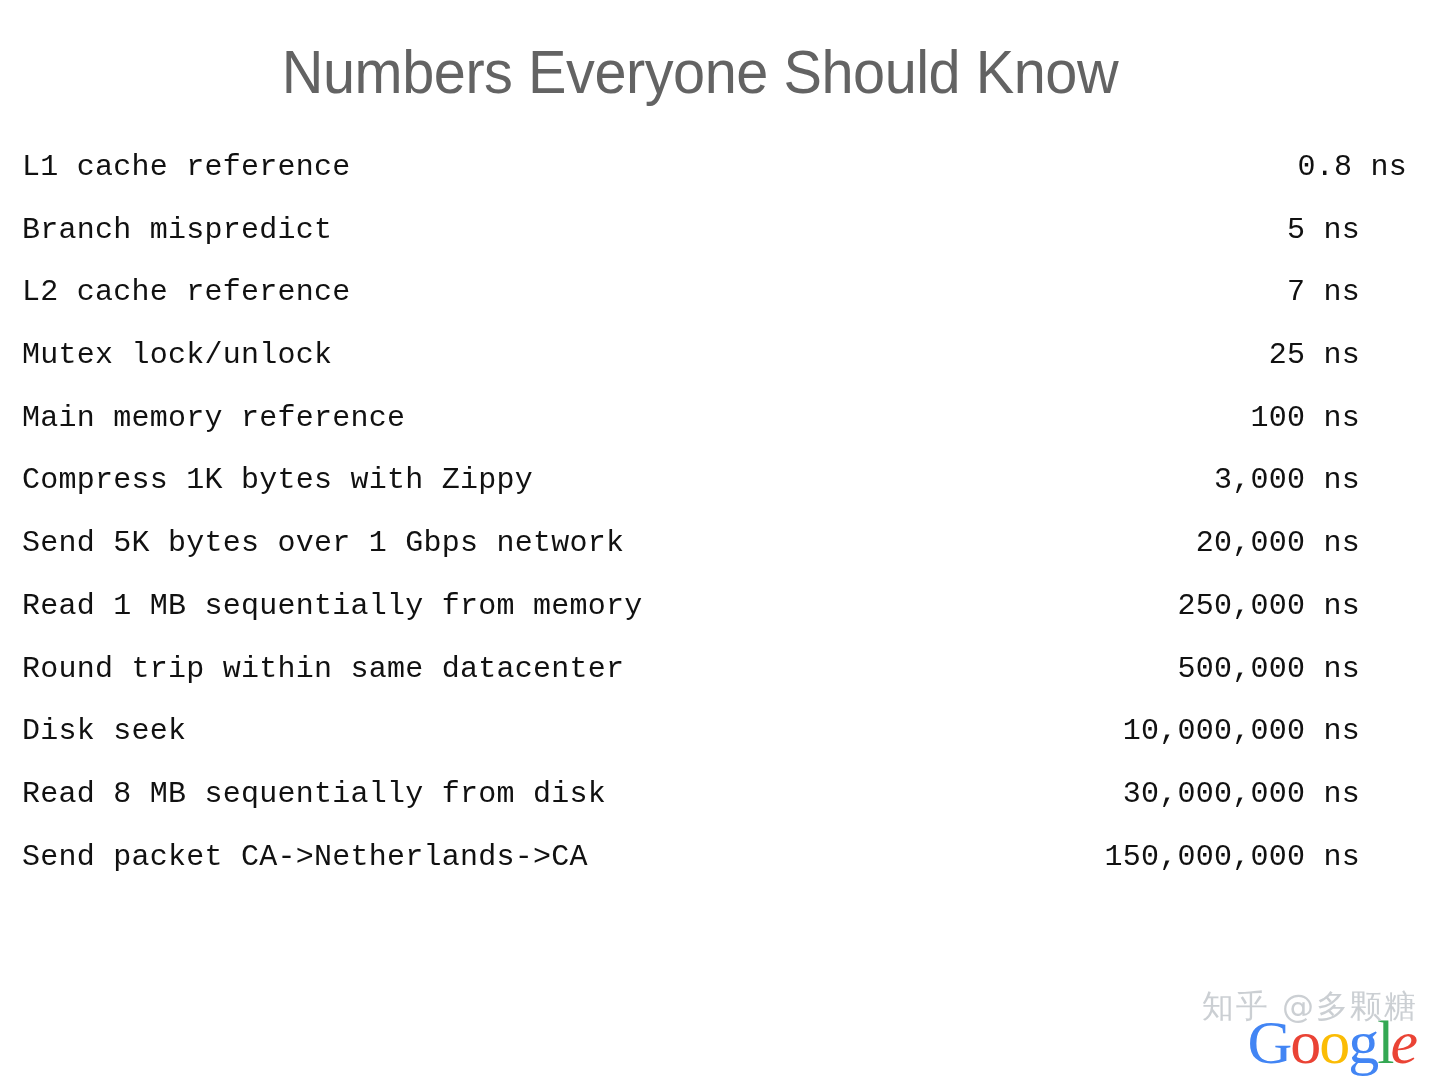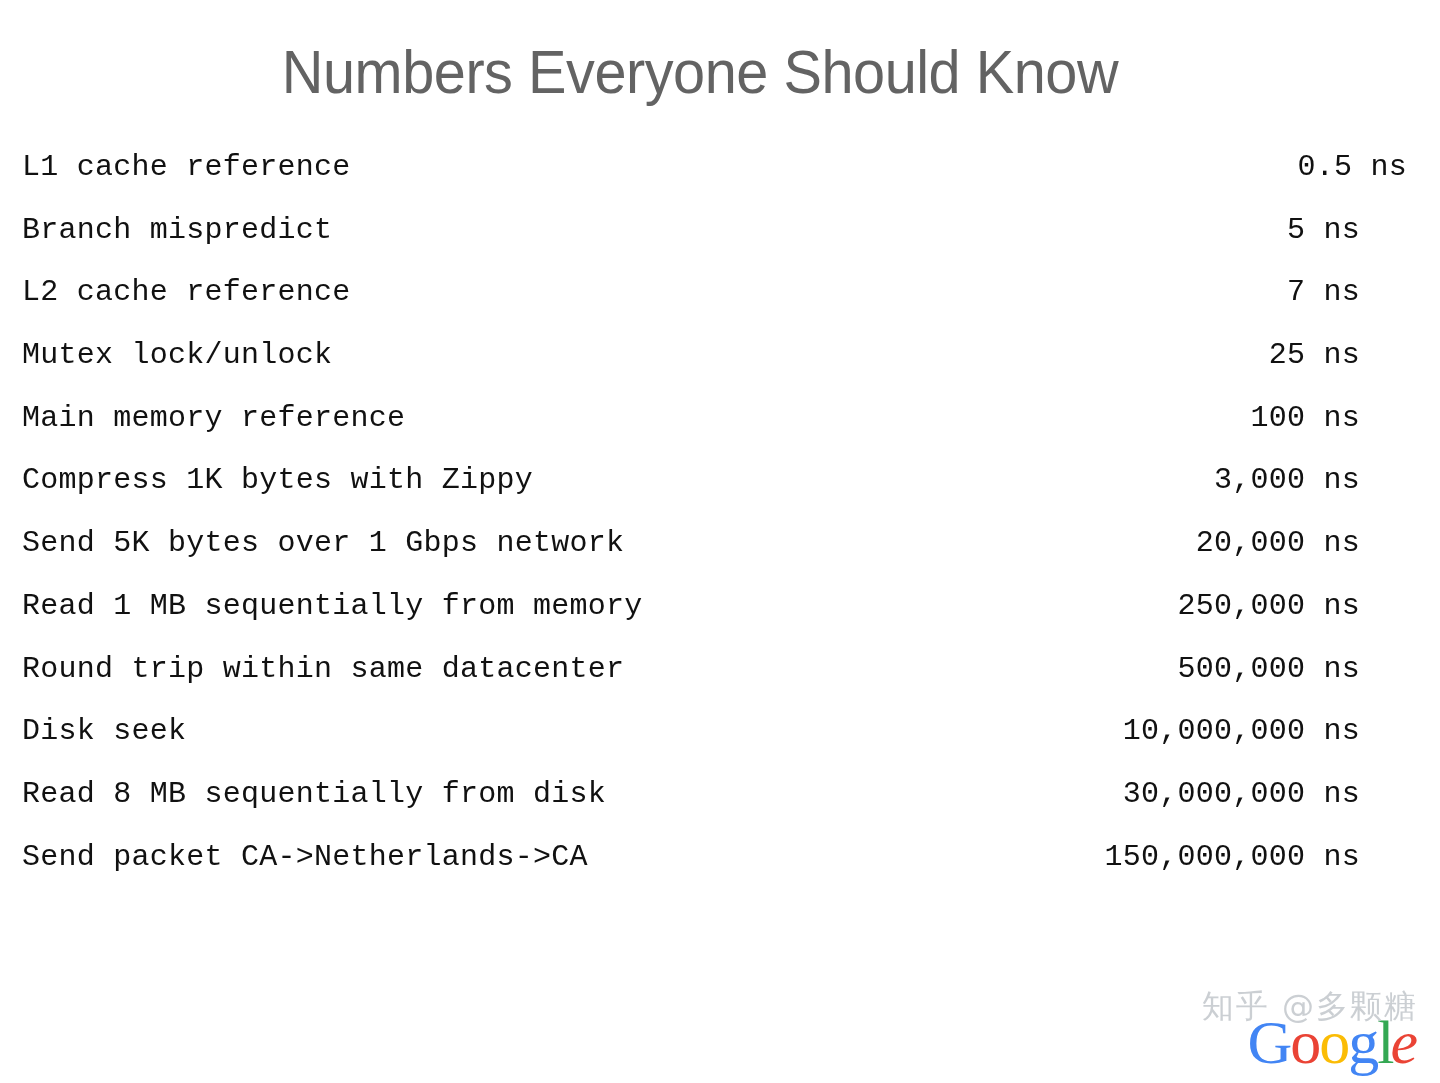--- a/index.html
+++ b/index.html
@@ -128,21 +128,21 @@
 <body>
 
 <div class="slide">
 
   <h1 class="slide-title">Numbers Everyone Should Know</h1>
 
   <div class="latency-table">
 
   <div class="latency-row first-row">
         <span class="op-label">L1 cache reference</span>
-        <span class="op-value">0.5 ns</span>
+        <span class="op-value">0.8 ns</span>
       </div>
       <div class="latency-row">
         <span class="op-label">Branch mispredict</span>
         <span class="op-value">5 ns</span>
       </div>
       <div class="latency-row">
         <span class="op-label">L2 cache reference</span>
         <span class="op-value">7 ns</span>
       </div>
       <div class="latency-row">

